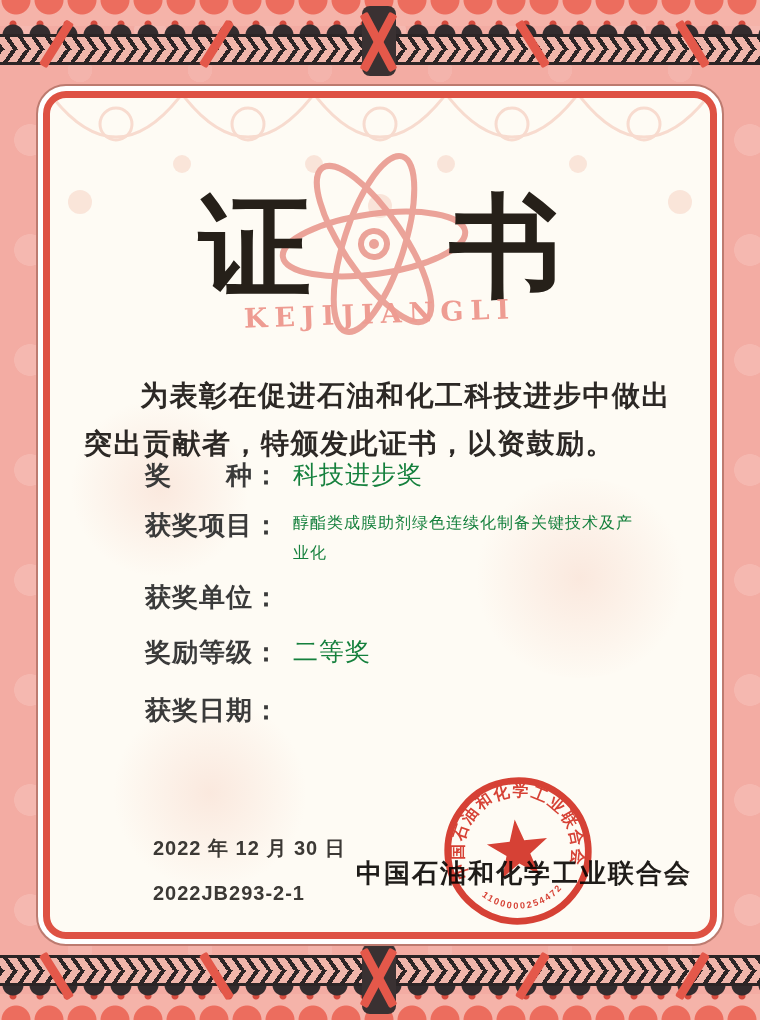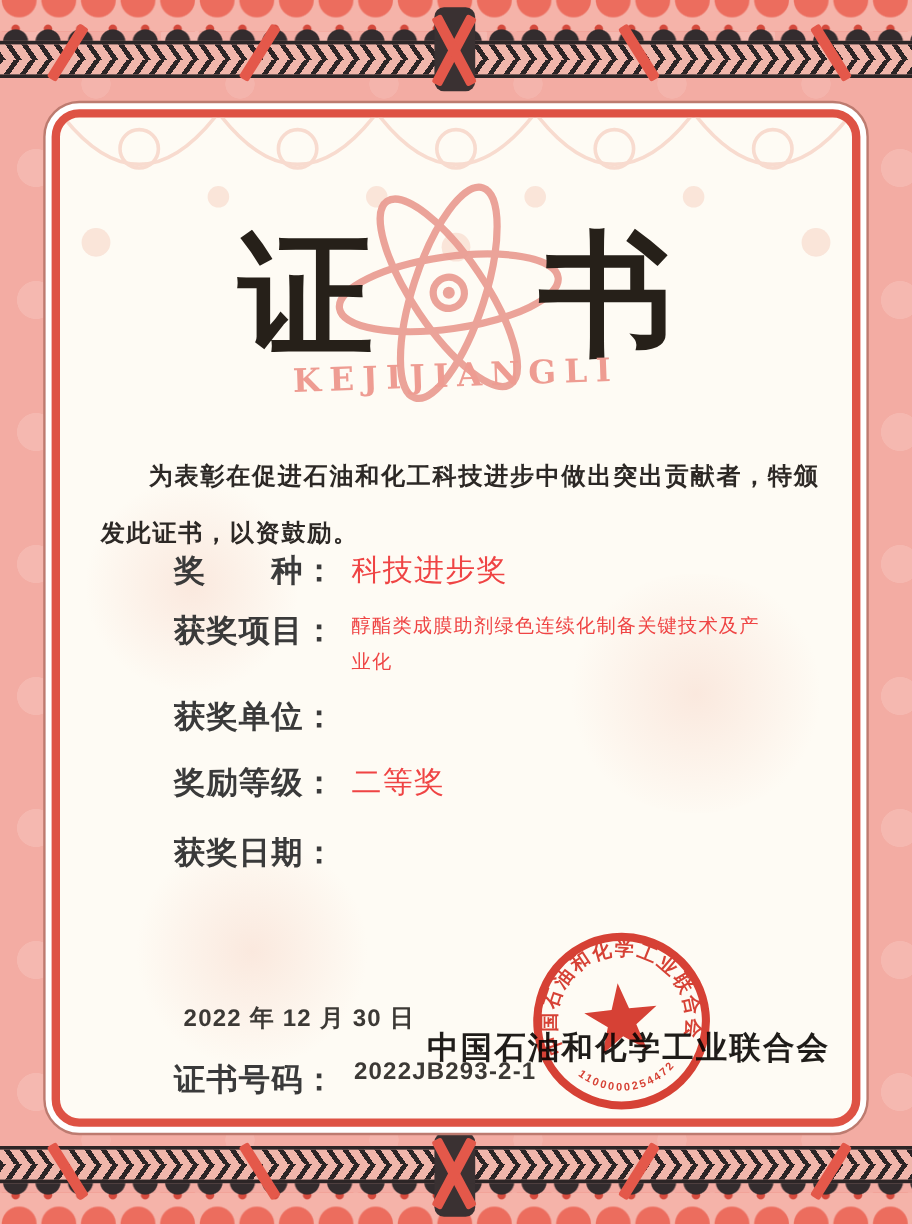--- a/index.html
+++ b/index.html
@@ -70,33 +70,33 @@
   .atom{position:absolute;left:224px;top:48px;width:200px;height:196px;z-index:5;opacity:.9;}
   .pinyin{
     position:absolute;top:200px;left:0;right:0;text-align:center;z-index:6;
     font-size:27px;font-weight:bold;letter-spacing:7px;color:#ee9c92;
     transform:rotate(-2deg);font-family:"DejaVu Serif", serif;
   }
 
   
   .citation{
     position:absolute;left:34px;top:274px;width:604px;z-index:6;
-    font-size:20px;line-height:48px;font-weight:600;letter-spacing:1.5px;
+    font-size:28px;line-height:48px;font-weight:600;letter-spacing:1.5px;
     color:#2c2825;text-indent:2em;font-family:"DejaVu Serif", serif;
   }
 
   
   .fields{position:absolute;left:95px;top:360px;width:500px;z-index:6;}
   .frow{display:flex;align-items:flex-start;margin-bottom:15px;}
   .flabel{
     flex:0 0 142px;font-size:26px;font-weight:bold;color:#3a3a3a;
     letter-spacing:1px;white-space:nowrap;
   }
   .fvalue{
-    margin-left:6px;font-size:25px;color:#ef4444;letter-spacing:1px;
+    margin-left:6px;font-size:25px;color:#15803d;letter-spacing:1px;
     font-family:Liberation Sans, sans-serif;white-space:nowrap;
   }
   .frow.project{margin-bottom:12px;}
   .frow.project .fvalue{white-space:normal;width:372px;font-size:16px;line-height:30px;}
   .frow.unit{margin-bottom:20px;gap:28px;}
   .frow.grade{margin-bottom:23px;}
   .frow.date{margin-bottom:20px;flex-direction:column;}
   .fvalue.num{font-family:"Liberation Sans", sans-serif;font-weight:600;font-size:20px;color:#3c3935;margin-left:8px;}
 
   
@@ -202,21 +202,20 @@
         </div>
         <div class="frow grade">
           <span class="flabel">奖励等级：</span>
           <span class="fvalue">二等奖</span>
         </div>
         <div class="frow date">
           <span class="flabel">获奖日期：</span>
           <span class="fvalue num">2022 年 12 月 30 日</span>
         </div>
         <div class="frow">
-          <span class="flabel">证书号码：</span>
           <span class="fvalue num">2022JB293-2-1</span>
         </div>
       </div>
 
       <div class="signature">中国石油和化学工业联合会</div>
 
       <svg class="seal" viewBox="0 0 160 160">
         <circle cx="80" cy="80" r="73" fill="none" stroke="#d5382c" stroke-width="7"></circle>
         <polygon points="80,47 87.6,69.5 111.4,69.8 92.4,84 99.4,106.7 80,93 60.6,106.7 67.6,84 48.6,69.8 72.4,69.5" fill="#d5382c"></polygon>
         <defs>

